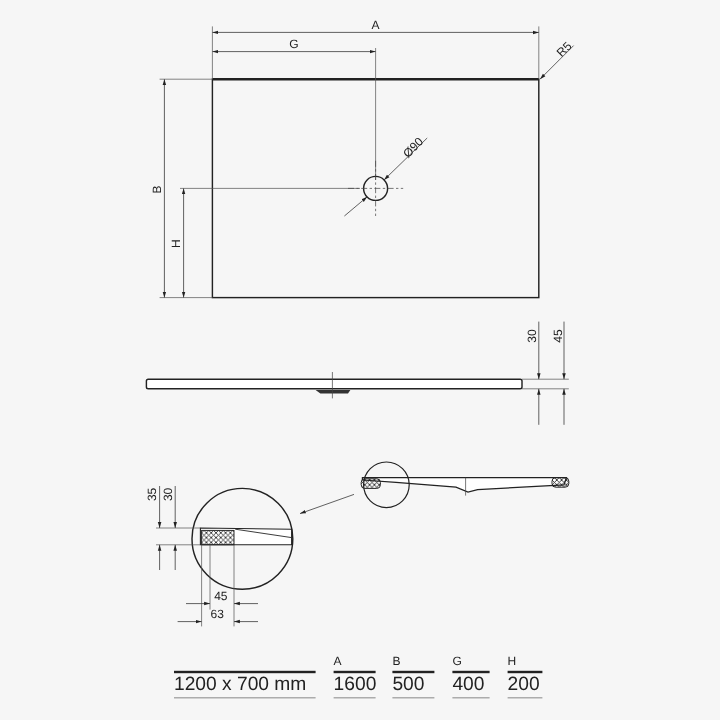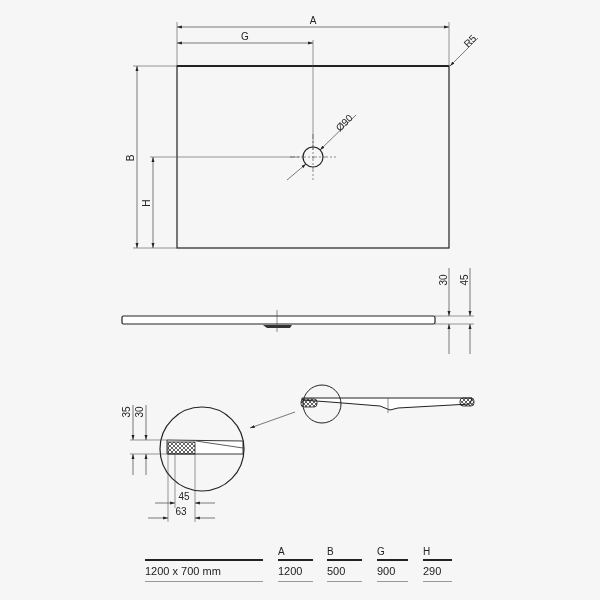--- a/index.html
+++ b/index.html
@@ -4,21 +4,21 @@
 <style>
   html, body { margin: 0; padding: 0; }
   body { width: 600px; height: 600px; background: #f6f6f6; position: relative; overflow: hidden;
          font-family: "Liberation Sans", sans-serif; color: #222; }
   svg { position: absolute; left: 0; top: 0; }
   svg text { font-family: "Liberation Sans", sans-serif; font-size: 10px; fill: #222; }
   .tbl { position: absolute; top: 545px; left: 145px; height: 50px; }
   .col { position: absolute; top: 0; }
   .col .hdr { height: 14px; font-size: 10px; line-height: 14px; color: #222; }
   .col .thick { border-top: 2px solid #222; }
-  .col .val { font-size: 11px; line-height: 20px; height: 20px; color: #222; }
+  .col .val { font-size: 16px; line-height: 20px; height: 20px; color: #222; }
   .col .thin { border-top: 1px solid #999; }
 </style>
 </head>
 <body>
 
 <svg width="600" height="600" viewBox="0 0 600 600">
   <defs>
     <marker id="arr" viewBox="0 0 10 10" refX="10" refY="5" markerWidth="7" markerHeight="7" orient="auto-start-reverse">
       <path d="M0,2 L10,5 L0,8 z" fill="#222"></path>
     </marker>
@@ -114,34 +114,34 @@
 <div class="tbl">
   <div class="col" style="left:0; width:118px;">
     <div class="hdr"></div>
     <div class="thick"></div>
     <div class="val">1200 x 700 mm</div>
     <div class="thin"></div>
   </div>
   <div class="col" style="left:133px; width:35px;">
     <div class="hdr">A</div>
     <div class="thick"></div>
-    <div class="val">1200</div>
+    <div class="val">1600</div>
     <div class="thin"></div>
   </div>
   <div class="col" style="left:182px; width:35px;">
     <div class="hdr">B</div>
     <div class="thick"></div>
     <div class="val">500</div>
     <div class="thin"></div>
   </div>
   <div class="col" style="left:232px; width:31px;">
     <div class="hdr">G</div>
     <div class="thick"></div>
-    <div class="val">900</div>
+    <div class="val">400</div>
     <div class="thin"></div>
   </div>
   <div class="col" style="left:278px; width:29px;">
     <div class="hdr">H</div>
     <div class="thick"></div>
-    <div class="val">290</div>
+    <div class="val">200</div>
     <div class="thin"></div>
   </div>
 </div>
 
 </body></html>

